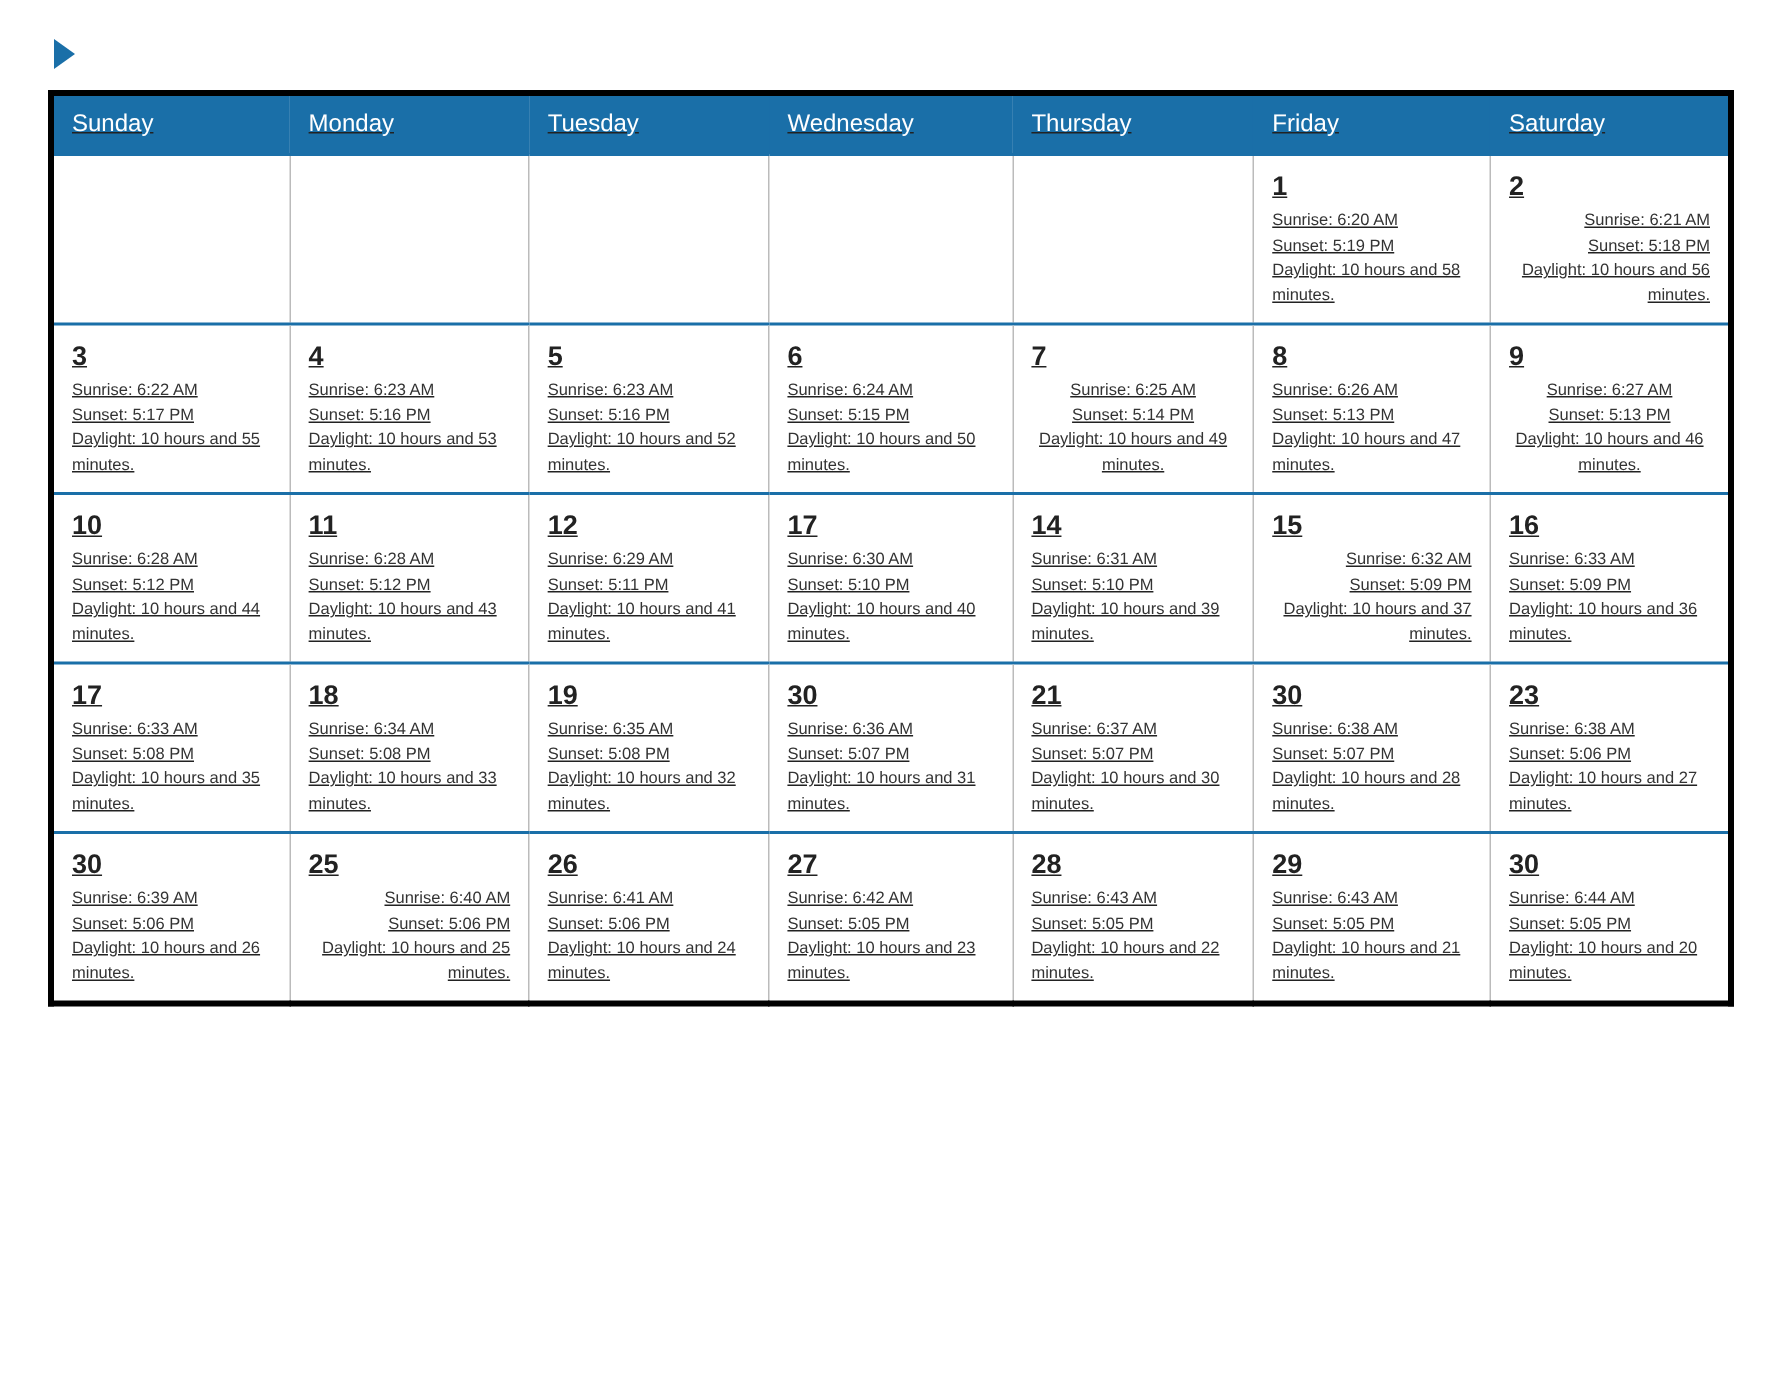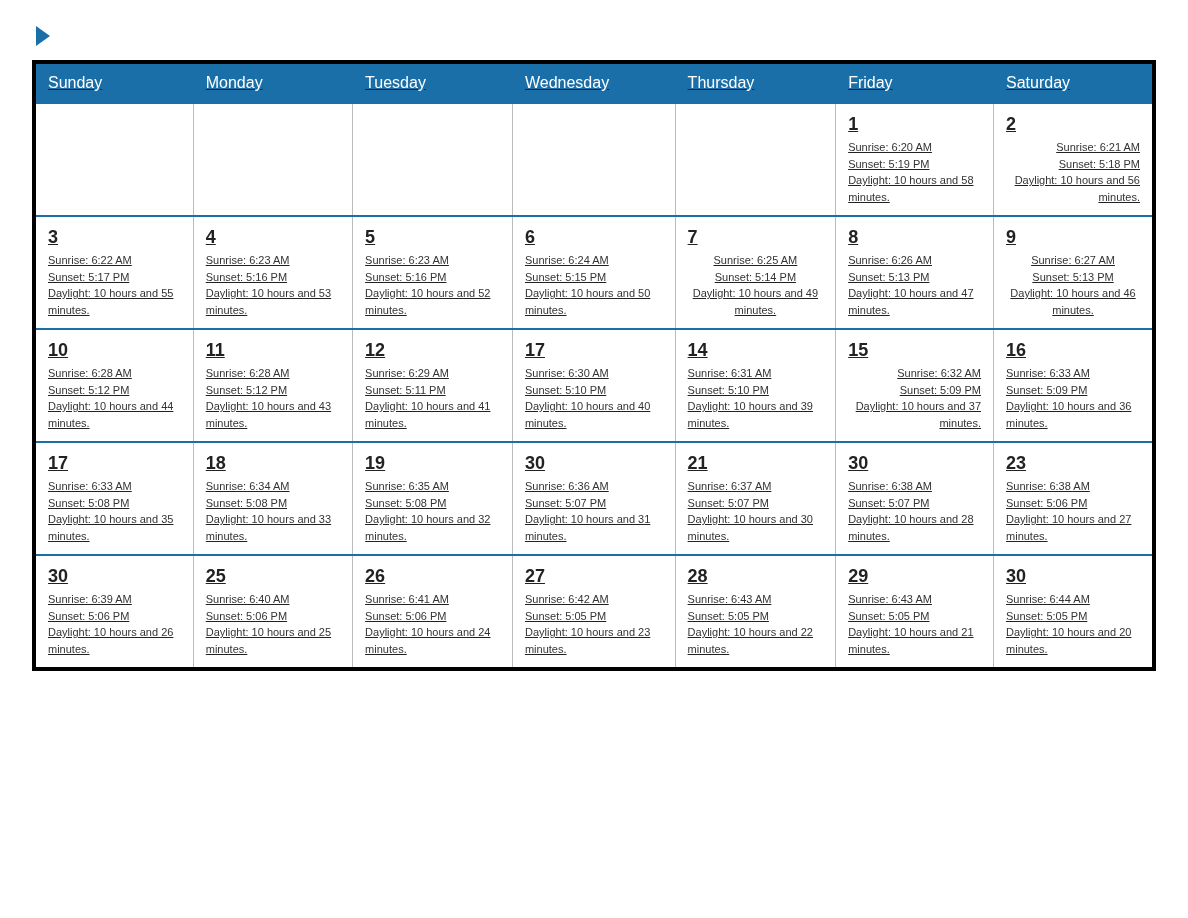--- a/index.html
+++ b/index.html
@@ -289,21 +289,21 @@
       </tr>
       <tr class="week-row">
         <td>
           <span class="day-num">30</span>
           <div class="day-info" style="white-space: pre-line;">Sunrise: 6:39 AM
 Sunset: 5:06 PM
 Daylight: 10 hours and 26 minutes.</div>
         </td>
         <td>
           <span class="day-num">25</span>
-          <div class="day-info" style="white-space: pre-line;">Sunrise: 6:40 AM
+          <div class="day-info" style="white-space: pre-line; text-align: right;">Sunrise: 6:40 AM
 Sunset: 5:06 PM
 Daylight: 10 hours and 25 minutes.</div>
         </td>
         <td>
           <span class="day-num">26</span>
           <div class="day-info" style="white-space: pre-line;">Sunrise: 6:41 AM
 Sunset: 5:06 PM
 Daylight: 10 hours and 24 minutes.</div>
         </td>
         <td>

